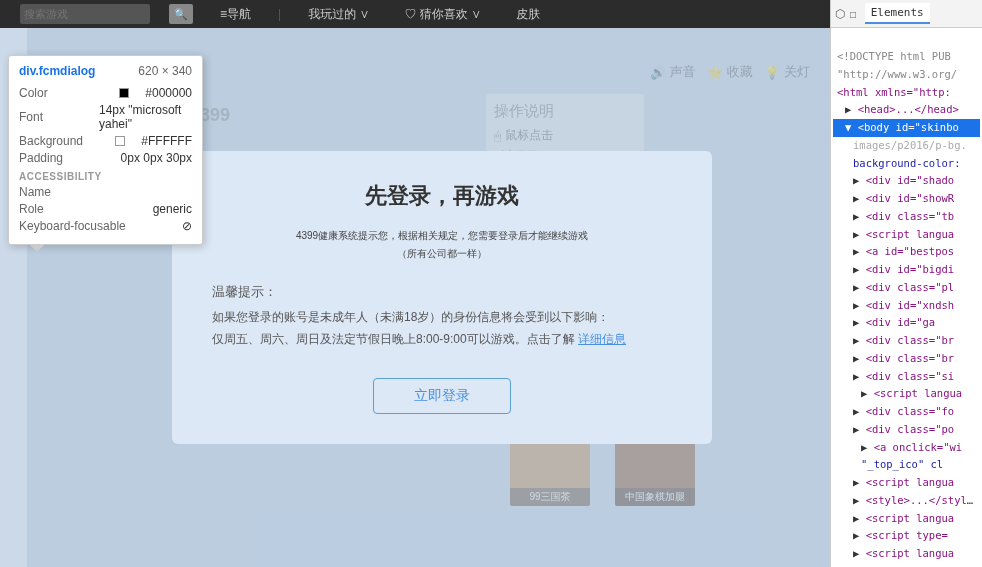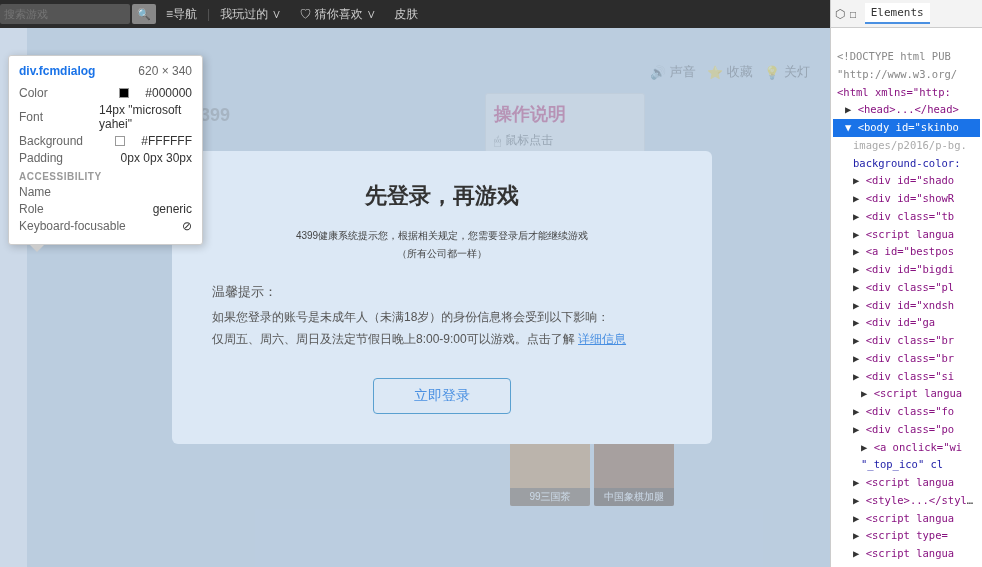--- a/index.html
+++ b/index.html
@@ -14,22 +14,22 @@
     }
 
     
     .top-nav {
       position: absolute;
       top: 0; left: 0;
       width: 830px; height: 28px;
       background: #2c2c2c;
       display: flex;
       align-items: center;
-      padding: 0 0;
-      gap: 2px;
+      padding: 0 20px;
+      gap: 19px;
     }
     .search-box {
       width: 130px; height: 20px;
       background: #555;
       border: none;
       border-radius: 2px;
       color: #ccc;
       font-size: 11px;
       padding: 0 4px;
     }
@@ -81,23 +81,23 @@
     .operations-box {
       position: absolute;
       top: 60px; right: 220px;
       width: 160px;
       background: #f5f5f5;
       border: 1px solid #ddd;
       border-radius: 3px;
       padding: 8px;
     }
     .operations-title {
-      font-size: 18px;
-      color: #be185d;
-      font-weight: bold;
+      font-size: 15px;
+      color: #737373;
+      font-weight: normal;
       margin-bottom: 6px;
     }
     .op-item {
       display: flex; align-items: center; gap: 4px;
       font-size: 12px; color: #555;
       margin-bottom: 4px;
     }
 
     
     .thumb-grid {
@@ -113,21 +113,21 @@
       background: #8a7a5a;
       border-radius: 2px;
       position: relative;
       overflow: hidden;
     }
     .thumb-item:nth-child(1) { background: #c4a86a; }
     .thumb-item:nth-child(2) { background: #8b6914; }
     .thumb-item:nth-child(3) { background: #a0522d; }
     .thumb-item:nth-child(4) { background: #b8860b; }
     .thumb-item:nth-child(5) { background: #cd853f; }
-    .thumb-item:nth-child(6) { background: #8b4513; }
+    .thumb-item:nth-child(6) { background: #8b4513; margin-left: 21px; }
     .thumb-label {
       position: absolute;
       bottom: 0; left: 0; right: 0;
       background: rgba(0,0,0,0.5);
       color: #fff;
       font-size: 10px;
       text-align: center;
       padding: 2px;
     }
 

